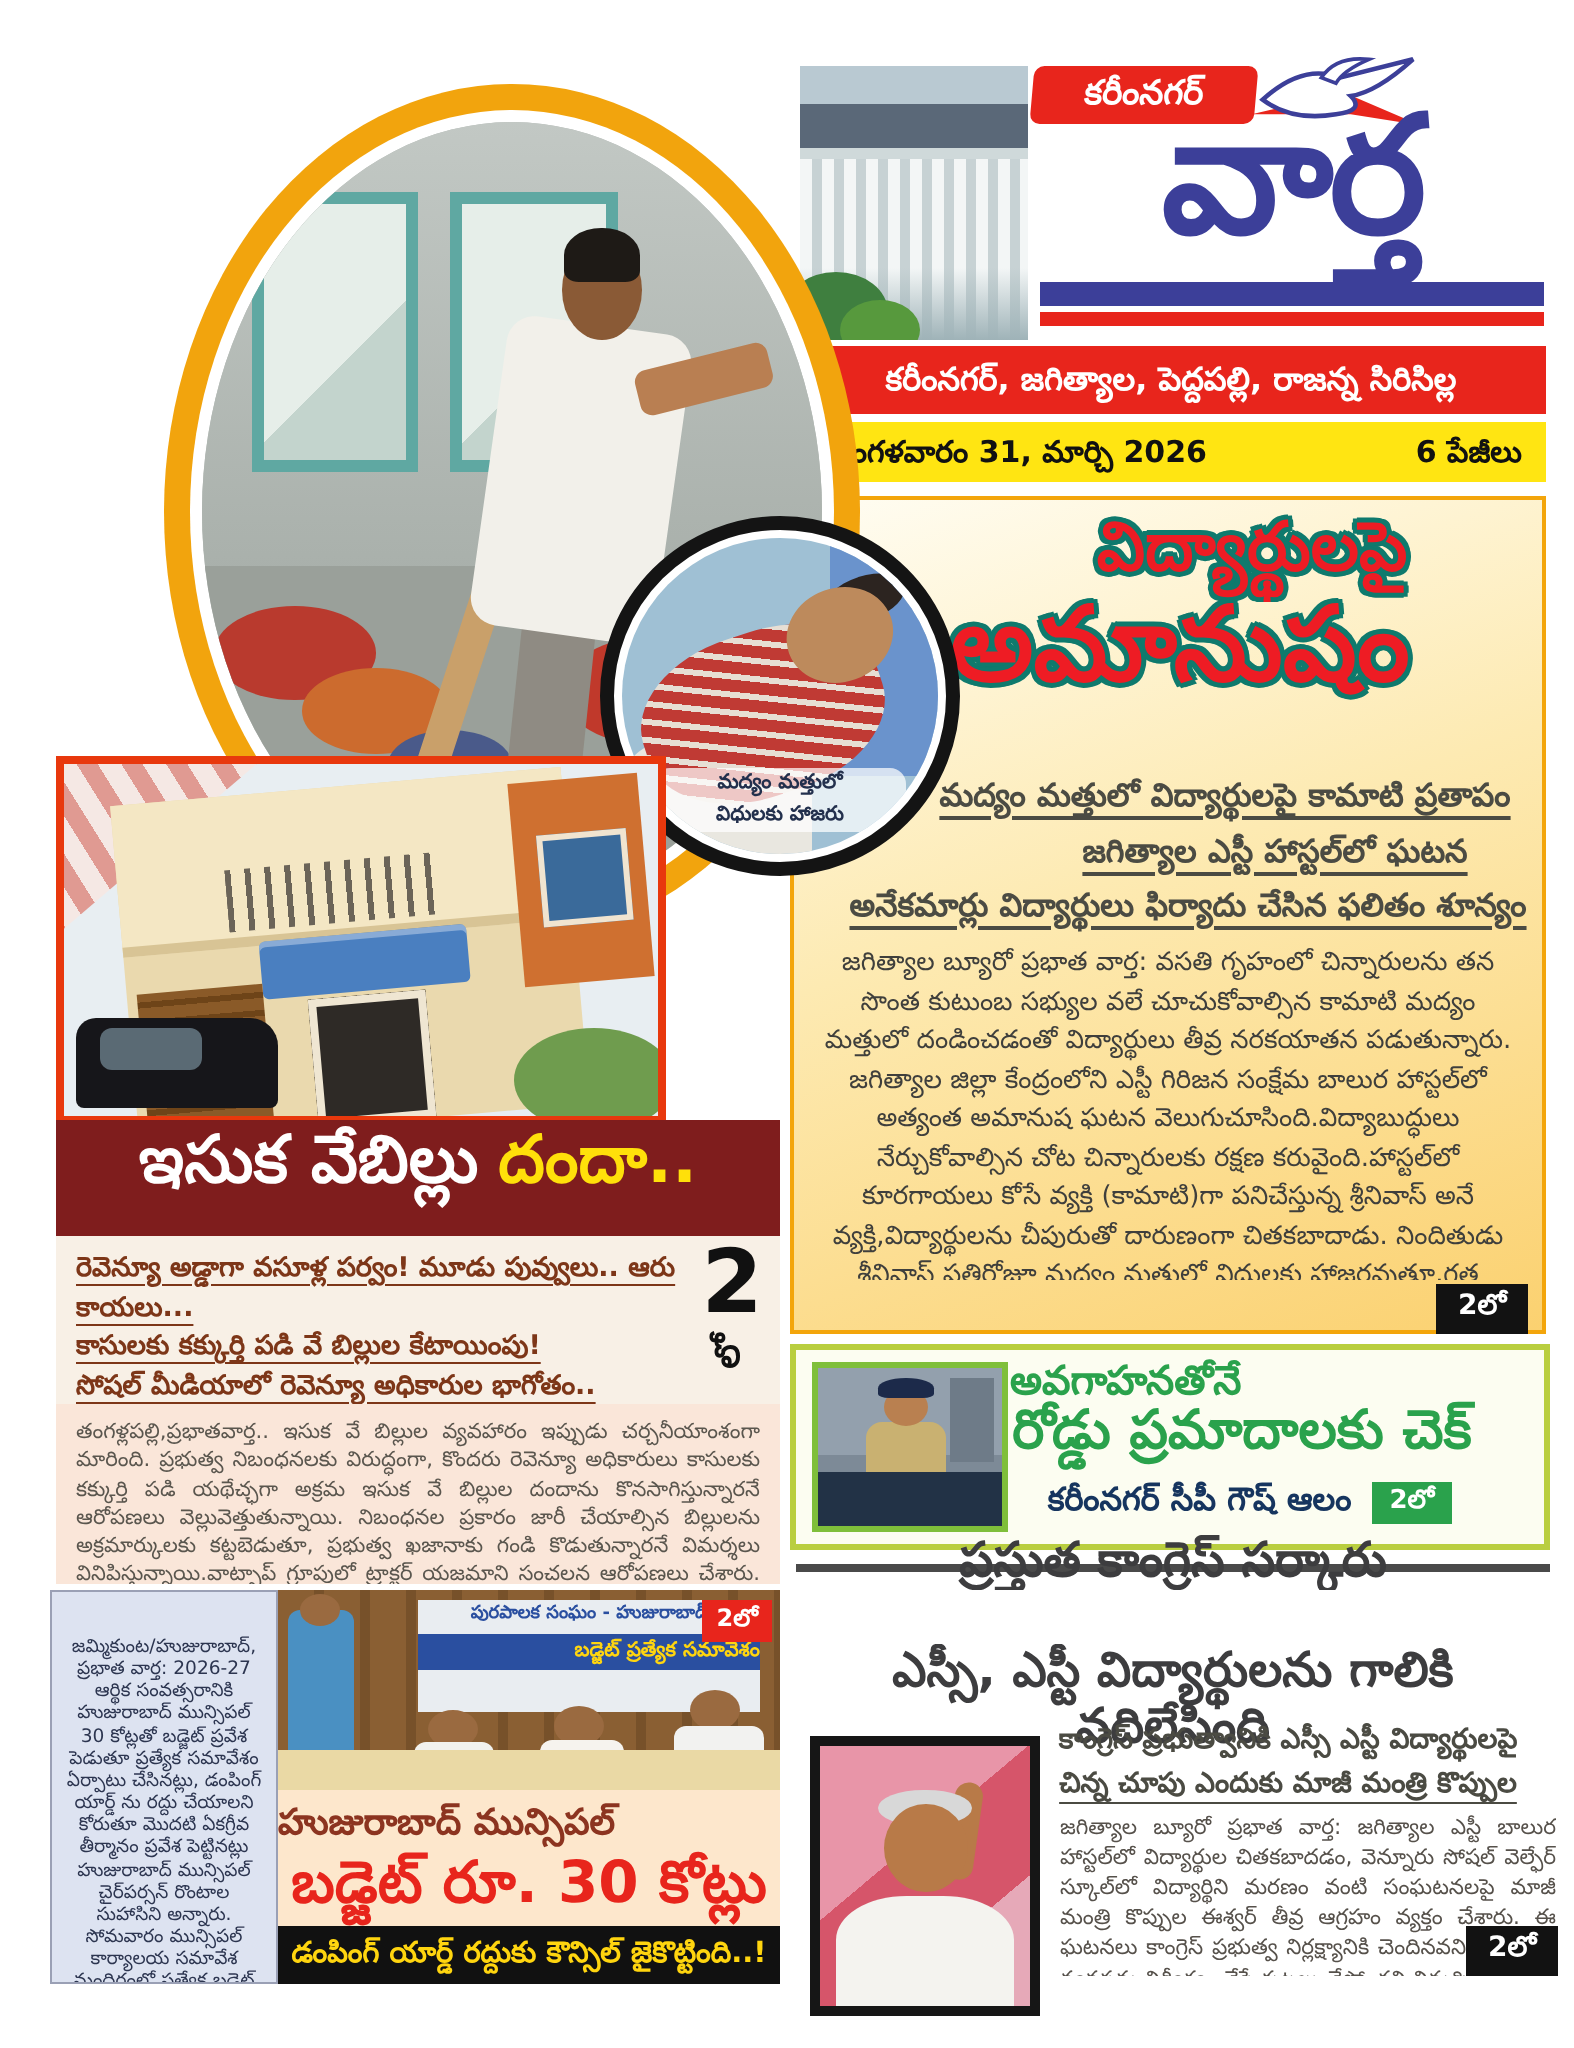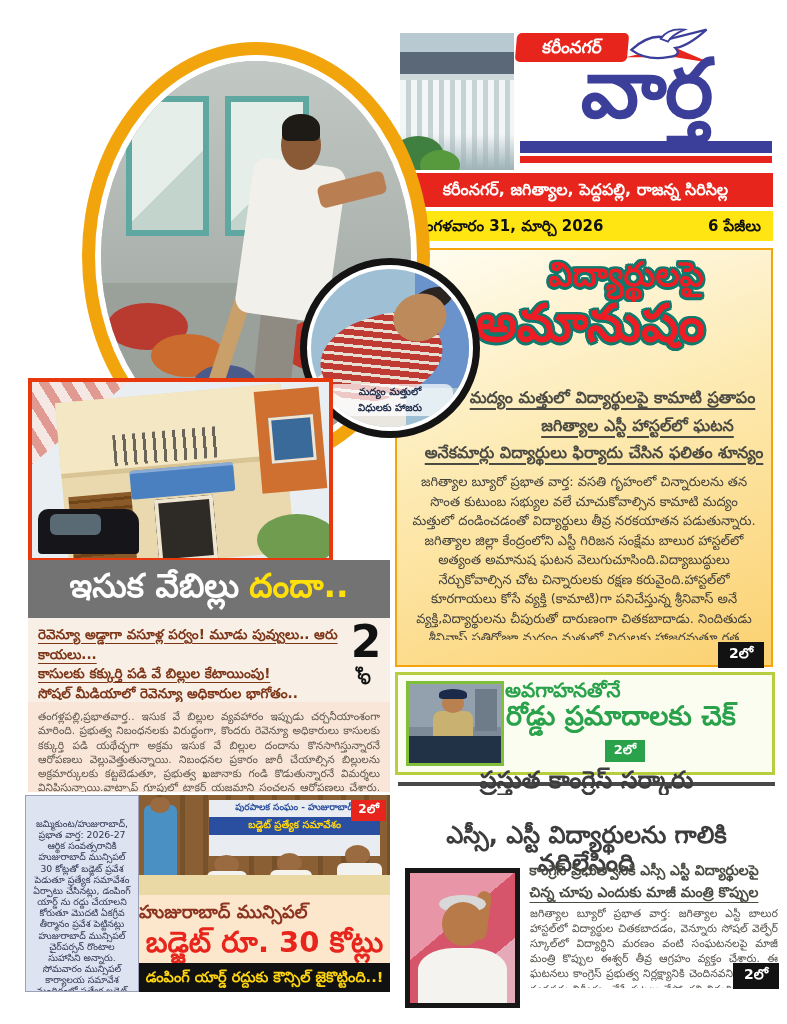--- a/index.html
+++ b/index.html
@@ -76,38 +76,38 @@
   .b-sign{left:30%;top:44%;width:46%;height:17%;background:#4a7fc0;border-radius:3px;
     box-shadow:inset 0 3px 0 rgba(255,255,255,.35);}
   .b-shutter{left:2%;top:56%;width:28%;height:40%;background:repeating-linear-gradient(0deg,#8a5a28 0 6px,#6e4418 6px 9px);}
   .b-door{left:40%;top:62%;width:26%;height:38%;background:#2e2a26;box-shadow:inset 0 0 0 4px #efe6d2;}
   .b-orange{right:2%;top:4%;width:22%;height:58%;background:#cf7030;transform:rotate(-5deg);}
   .b-owin{left:18%;top:26%;width:60%;height:40%;background:#3a6a9a;border:3px solid #f0e4d0;}
   .b-car{left:2%;bottom:2%;width:34%;height:26%;background:#16161a;border-radius:10px 14px 4px 4px;}
   .b-carwin{left:12%;top:12%;width:50%;height:45%;background:#5a6a74;border-radius:6px;}
   .b-bush{right:-8px;bottom:-8px;width:80px;height:52px;background:#6f9c4e;border-radius:50%;}
   
-  .sandbanner{left:28px;top:560px;width:362px;height:58px;background:#737373;display:flex;align-items:center;
+  .sandbanner{left:28px;top:560px;width:362px;height:58px;background:#7f1d1d;display:flex;
     justify-content:center;gap:10px;font-size:33px;font-weight:bold;}
   .sandbullets{left:28px;top:618px;width:362px;height:84px;background:#f8f0e6;padding:7px 10px;box-sizing:border-box;}
   .sbullet{font-size:13.5px;font-weight:bold;color:#7d3618;line-height:1.45;
     text-decoration:underline;text-underline-offset:4px;}
   .sandref{left:340px;top:620px;width:52px;text-align:center;color:#111;}
   .sandref .num{font-size:44px;font-weight:bold;line-height:1;}
   .sandref .lo{font-size:17px;font-weight:bold;display:inline-block;transform:rotate(-90deg);}
   .sandbody{left:28px;top:702px;width:362px;height:90px;background:#fae6d9;padding:7px 10px;
     box-sizing:border-box;font-size:10.6px;line-height:1.35;color:#5a564e;text-align:justify;}
   
   .budside{left:25px;top:795px;width:114px;height:197px;background:#dde3f1;border:1px solid #9aa0b5;
     box-sizing:border-box;padding:22px 6px;font-size:9.3px;line-height:1.2;color:#2c3550;text-align:center;}
   .budphoto{left:139px;top:795px;width:251px;height:100px;background:
     repeating-linear-gradient(90deg,#8a5f33 0 18px,#77512a 18px 23px);}
   .bud-banner{left:28%;top:5%;width:68%;height:56%;background:#e9edf1;padding:2px 0;box-sizing:border-box;}
   .bud-b1{font-size:9px;font-weight:bold;color:#2a4fa0;text-align:center;line-height:1.3;}
-  .bud-b2{margin-top:3px;background:#2a4fa0;color:#ffd50f;font-size:10px;font-weight:bold;text-align:center;
+  .bud-b2{margin-top:3px;background:#2a4fa0;color:#ffd50f;font-size:10px;font-weight:bold;text-align:right;
     padding:2px 0;}
   .bud-table{left:0;bottom:0;width:100%;height:20%;background:#ead9a5;}
   .badge-red{background:#e8251c;color:#fff;font-weight:bold;font-size:12px;padding:2px 7px;}
   .budcap{left:139px;top:895px;width:251px;height:68px;background:#fde7cc;}
   .bud-t1{margin-top:6px;font-size:18px;font-weight:bold;color:#8c3420;}
   .bud-t2{font-size:29px;font-weight:bold;color:#e8251c;text-align:center;line-height:1.1;}
   .budstrip{left:139px;top:963px;width:251px;height:29px;background:#111;color:#ffd50f;font-weight:bold;
     font-size:14.5px;line-height:29px;text-align:center;}
   
   .greenbox{left:395px;top:672px;width:380px;height:103px;background:#fcfdf1;border:3px solid #b9ce3f;box-sizing:border-box;}
@@ -267,20 +267,21 @@
       <div class="abs cp-poster"></div>
       <div class="abs cp-torso"></div>
       <div class="abs cp-head"></div>
       <div class="abs cp-cap"></div>
       <div class="abs cp-pod"></div>
     </div>
   </div>
   <div class="abs road-l1 ovh">అవగాహనతోనే</div>
   <div class="abs road-l2 ovh">రోడ్డు ప్రమాదాలకు చెక్</div>
   <div class="abs road-byrow">
+    <span class="road-by">కరీంనగర్ సీపీ గౌష్ ఆలం</span>
     <span class="badge-green">2లో</span>
   </div>
 
   <div class="abs divider"></div>
 
   <div class="abs cong-h ovh" style="top:767px;">ప్రస్తుత కాంగ్రెస్ సర్కారు</div>
   <div class="abs cong-h ovh" style="top:822px;">ఎస్సీ, ఎస్టీ విద్యార్థులను గాలికి వదిలేసింది</div>
   <div class="abs cong-deck" style="top:862px;">కాంగ్రెస్ ప్రభుత్వానికి ఎస్సీ ఎస్టీ విద్యార్థులపై</div>
   <div class="abs cong-deck" style="top:884px;text-decoration:underline;text-underline-offset:5px;">చిన్న చూపు ఎందుకు  మాజీ మంత్రి కొప్పుల</div>
   <div class="abs kopphoto ovh">

